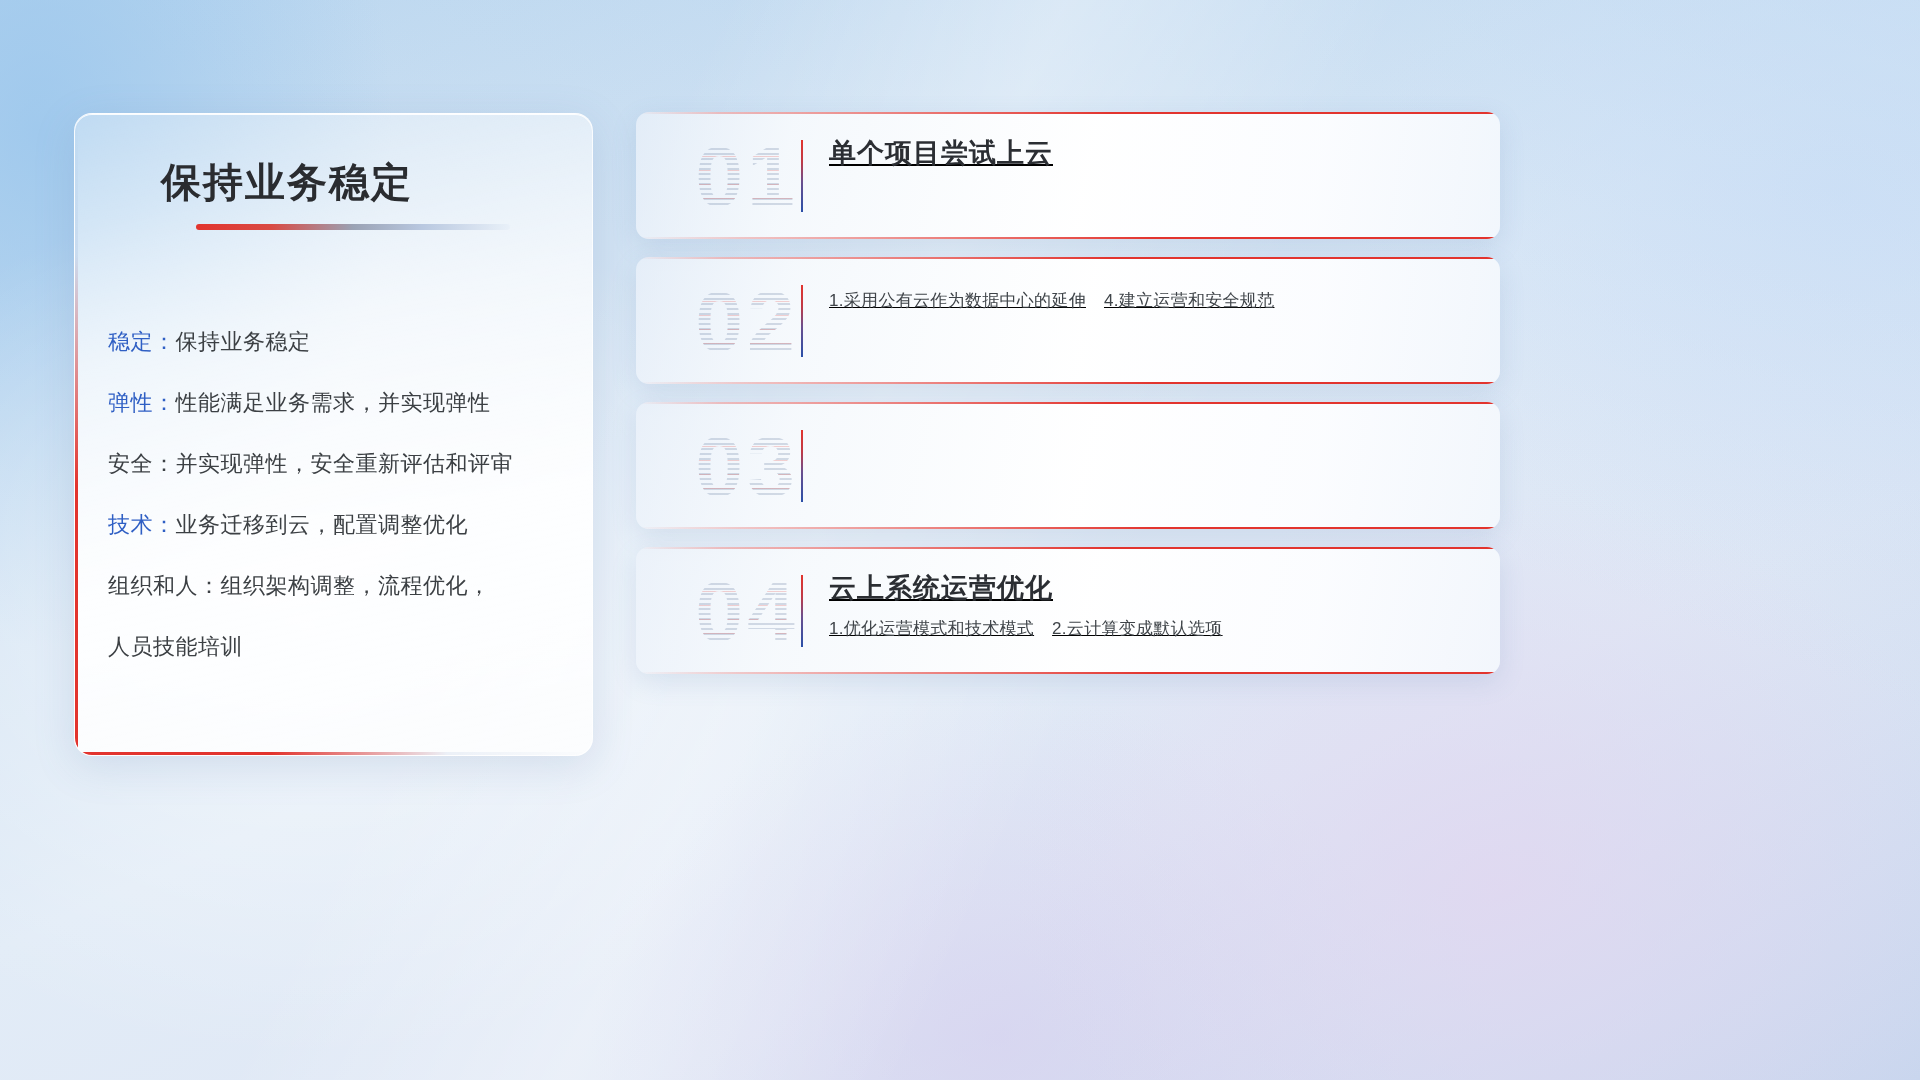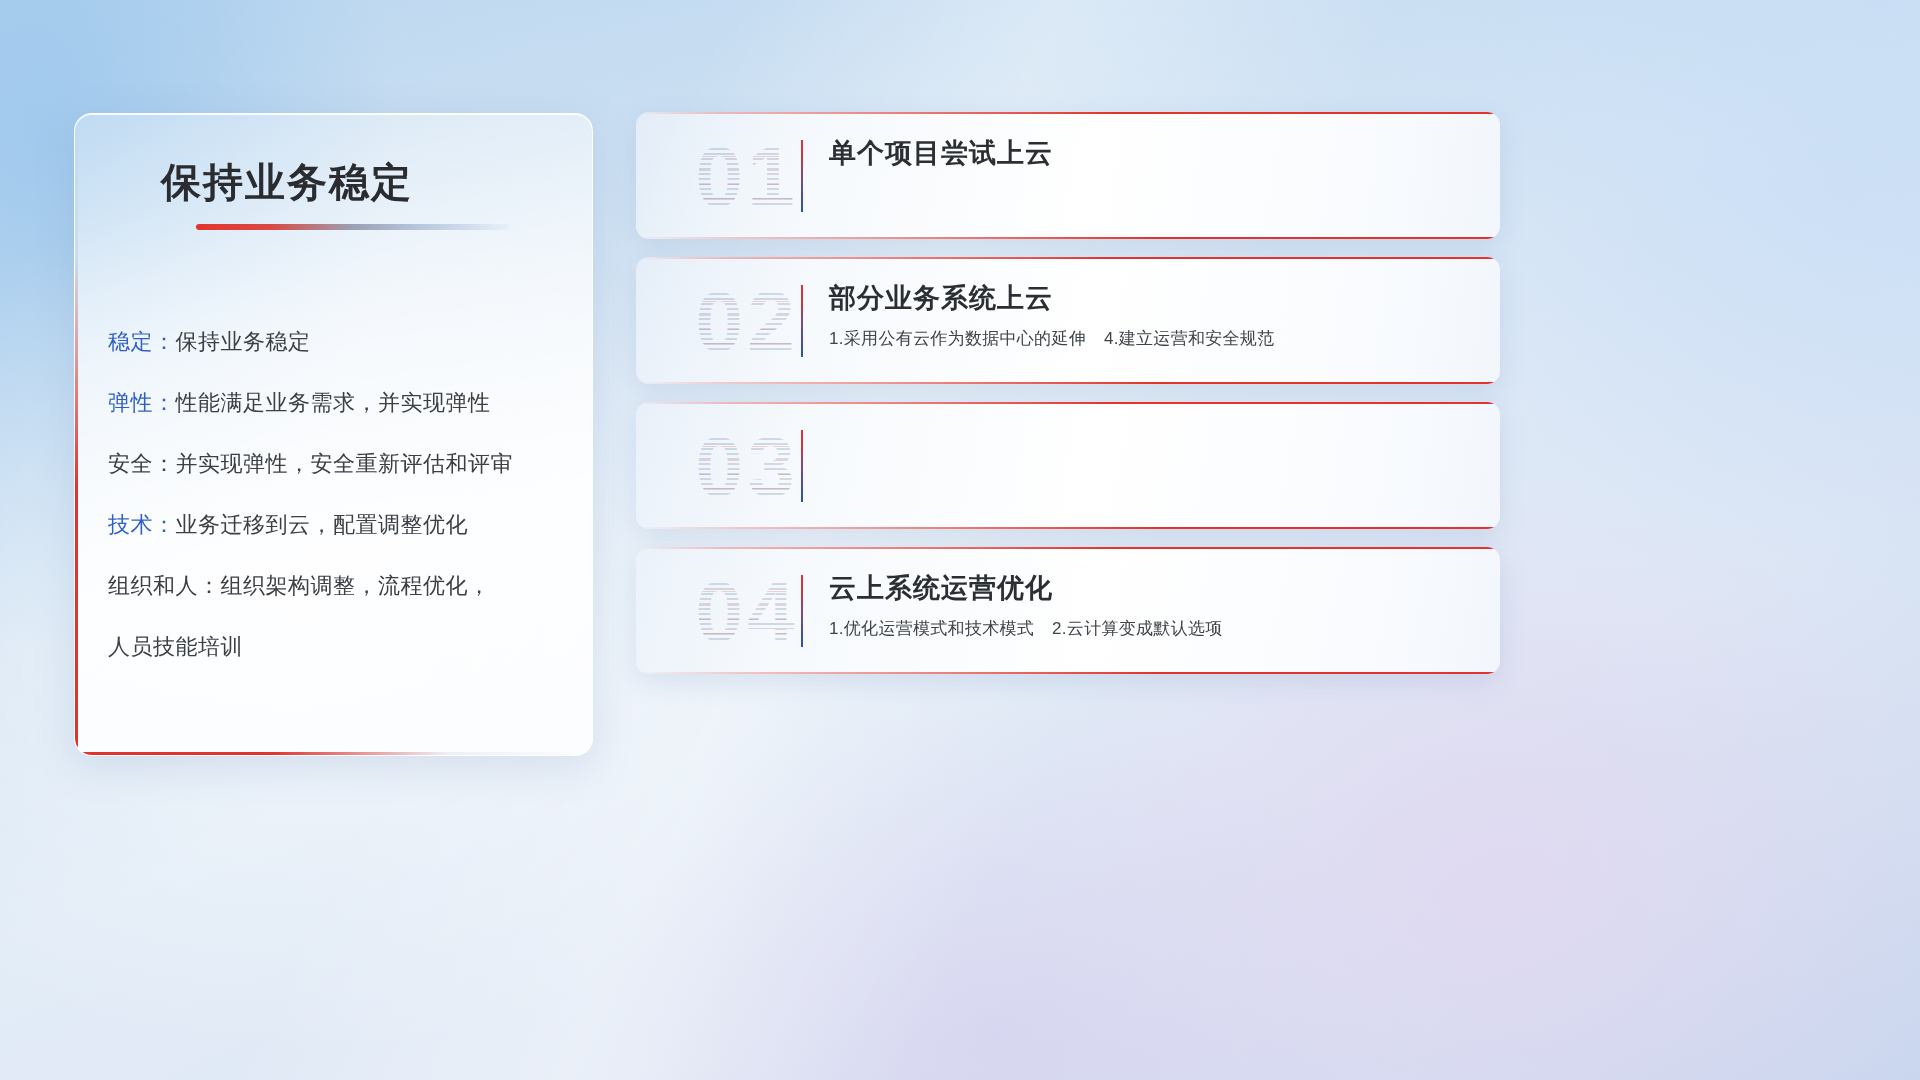--- a/index.html
+++ b/index.html
@@ -115,21 +115,21 @@
         rgba(226,52,46,0.30) 0px, rgba(226,52,46,0.30) 1px,
         rgba(255,255,255,0) 1px, rgba(255,255,255,0) 14px);
     -webkit-background-clip:text; background-clip:text;
     opacity:0.7; user-select:none;
   }
   .divider {
     position:absolute; left:165px; top:28px;
     width:2px; height:72px;
     background:linear-gradient(to bottom,#e2342e 0%, #c03a46 30%, #6a4f8e 58%, #2a4fa8 100%);
   }
-  .card-body { position:absolute; left:193px; top:22px; right:20px; }
+  .card-body { position:absolute; left:193px; top:22px; right:20px;text-decoration:underline; }
   .card-title {
     font-size:27px; font-weight:700; color:#2b2e33;
     letter-spacing:1px; line-height:38px; white-space:nowrap;
   }
   .card-desc {
     margin-top:9px;
     font-size:17px; color:#3f4449; letter-spacing:0.3px;
     line-height:26px; white-space:nowrap;
   }
   .gap { display:inline-block; width:18px; }
@@ -176,21 +176,20 @@
       <div class="card-body">
         <div class="card-title">单个项目尝试上云</div>
       </div>
     </article>
 
     <article class="step-card">
       <div class="ghost-num">02</div>
       <div class="ghost-tint">02</div>
       <div class="divider"></div>
       <div class="card-body">
-        <div class="card-title">部分业务系统上云</div>
         <div class="card-desc"><span>1.采用公有云作为数据中心的延伸</span><span class="gap"></span><span>4.建立运营和安全规范</span></div>
       </div>
     </article>
 
     <article class="step-card">
       <div class="ghost-num">03</div>
       <div class="ghost-tint">03</div>
       <div class="divider"></div>
     </article>
 

